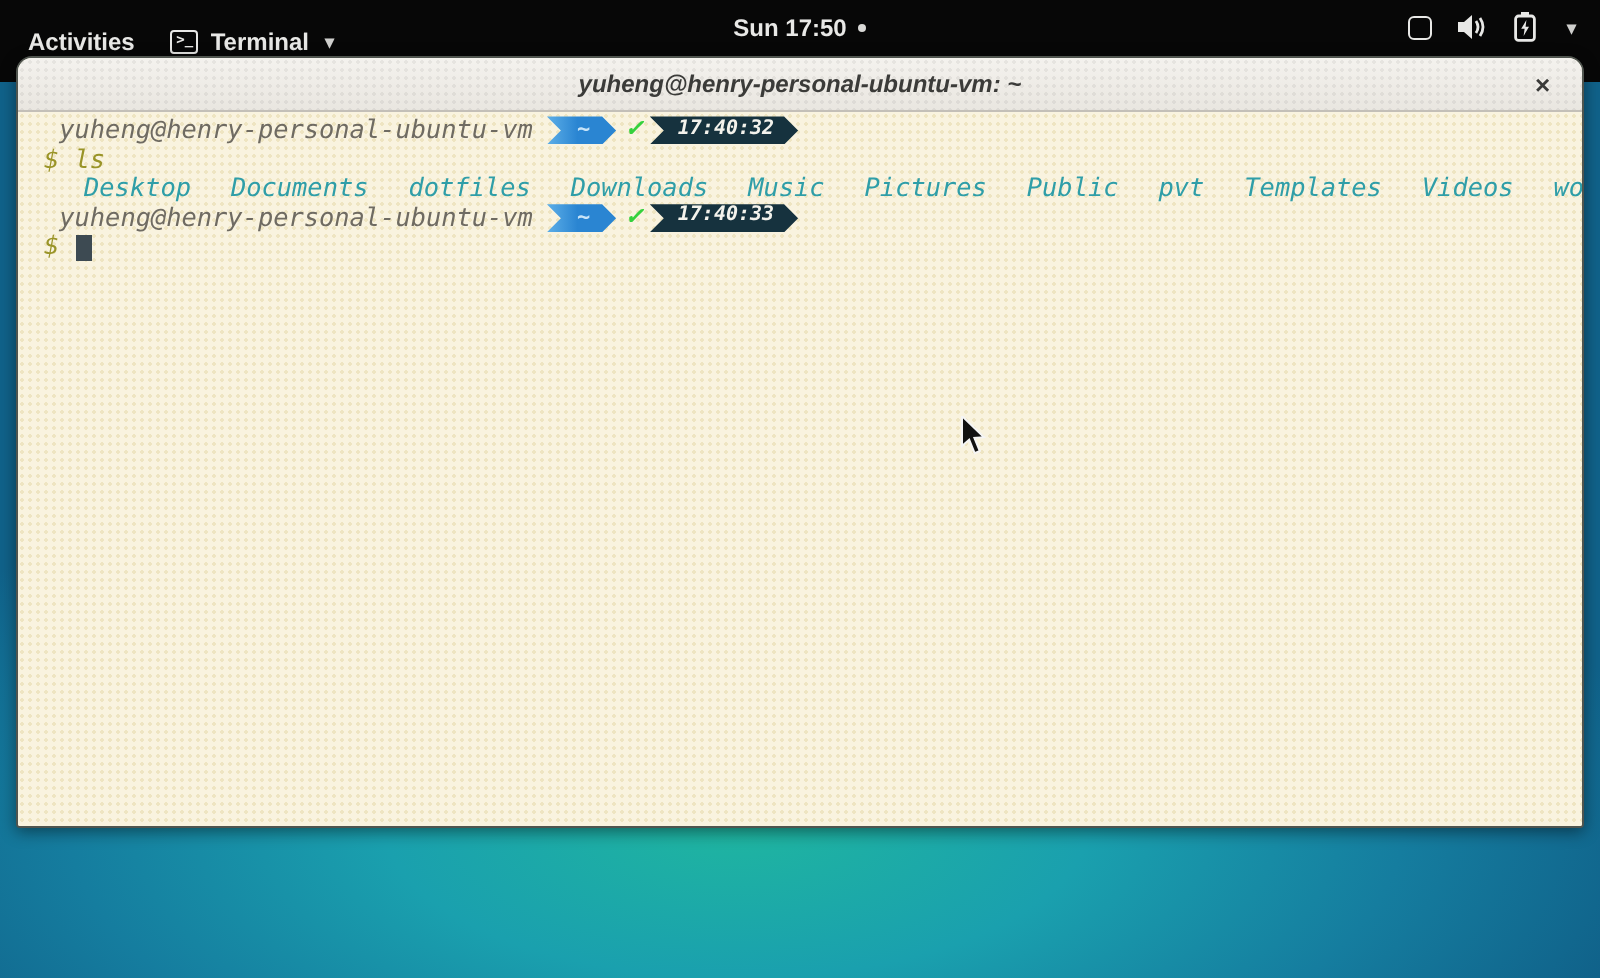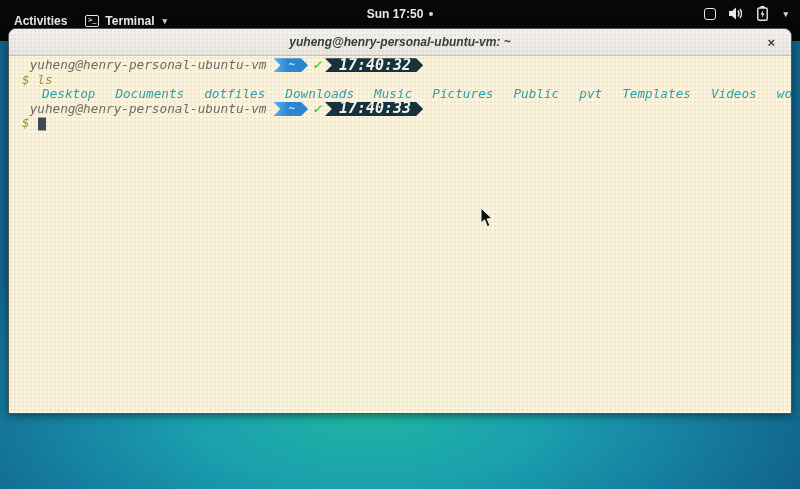--- a/index.html
+++ b/index.html
@@ -88,21 +88,21 @@
     clip-path: polygon(0 0, calc(100% - 7px) 0, 100% 50%, calc(100% - 7px) 100%, 0 100%, 7px 50%);
   }
   .ribbon-dir {
     background:linear-gradient(90deg,#5fb0e8 0%, #2a85d2 45%, #2a85d2 100%);
     color:#c8e4f8; font-size:11px; font-weight:bold;
     padding:0 13px 0 15px;
   }
   .check { color:#35d13c; font-weight:bold; margin:0 2px 0 5px; font-size:13px; }
   .ribbon-time {
     background:#16323e; color:#f3f2ec; font-weight:bold;
-    padding:0 12px 1px 14px; margin-left:2px; font-size:15px;
+    padding:0 12px 1px 14px; margin-left:2px; font-size:10px;
   }
   .dollar { color:#9a9428; }
   .cmd { color:#9a9428;text-align:center; }
   .dirname { color:#2f9ea8;margin-left:20px; }
   .cursor-block {
     display:inline-block; width:7.6px; height:13px;
     background:#3d4a52; margin-left:1px; transform:translateY(0.5px);
   }
 
   

